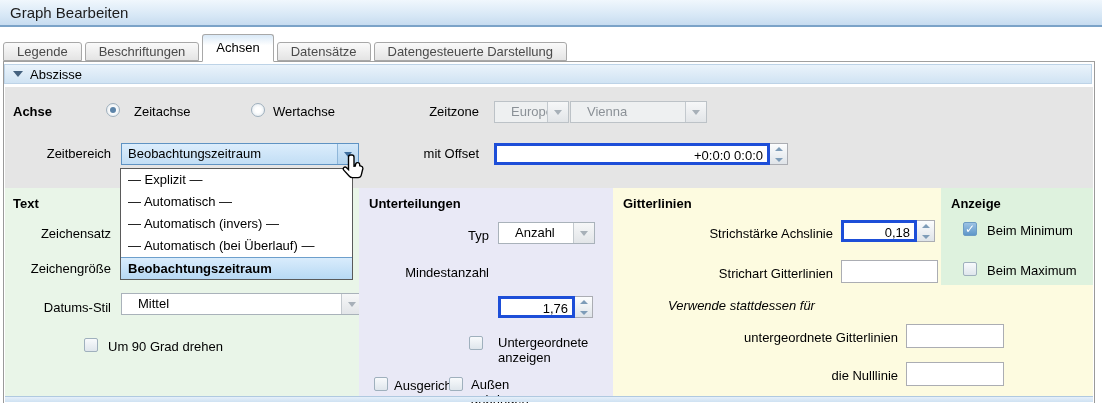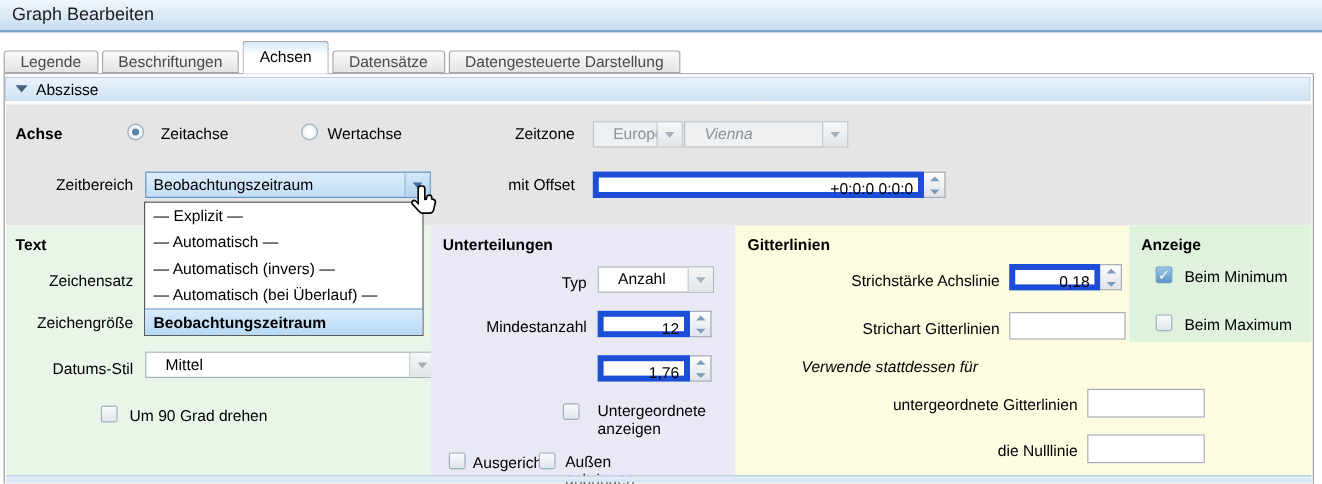--- a/index.html
+++ b/index.html
@@ -92,21 +92,21 @@
     border:1px solid #5a5a5a;z-index:20;
   }
   .opt{height:22px;line-height:22px;padding-left:7px;white-space:nowrap;}
   .opt.hl{
     font-weight:bold;
     background:linear-gradient(#d9ecfc,#b7d9f4);
     border-top:1px solid #6d9fcc;height:21px;line-height:21px;
   }
   .spinbox{position:absolute;display:flex;box-sizing:border-box;}
   .spinbox .val{
-    flex:1;background:#fff;border:5px solid #1d4ed8;box-sizing:border-box;
+    flex:1;background:#fff;border:3px solid #1d4ed8;box-sizing:border-box;
     text-align:right;line-height:20px;padding-right:4px;
   }
   .spinbtns{width:18px;border:1px solid #abadb3;border-left:none;box-sizing:border-box;
     display:flex;flex-direction:column;background:linear-gradient(#fcfdfe,#dfe4e9);}
   .spinbtns span{flex:1;position:relative;}
   .spinbtns .up::after{
     content:"";position:absolute;left:50%;top:50%;margin:-2px 0 0 -4px;
     border-left:4px solid transparent;border-right:4px solid transparent;border-bottom:4px solid #7e9cb8;
   }
   .spinbtns .down::after{
@@ -165,21 +165,21 @@
     <div class="lbl" style="left:129px;top:17px;">Zeitachse</div>
 
     <span class="radio" style="left:246px;top:16px;"></span>
     <div class="lbl" style="left:268px;top:17px;">Wertachse</div>
 
     <div class="lbl r" style="left:340px;top:17px;width:134px;">Zeitzone</div>
     <div class="select disabled" style="left:489px;top:14px;width:75px;height:22px;">
       <span>Europe</span>
       <span class="dd-btn"></span>
     </div>
-    <div class="select disabled" style="left:565px;top:14px;width:137px;height:22px;font-style:italic;">
+    <div class="select disabled" style="left:565px;top:14px;width:137px;height:22px;">
       <span>Vienna</span>
       <span class="dd-btn"></span>
     </div>
 
     <div class="lbl r" style="left:0px;top:59px;width:106px;">Zeitbereich</div>
     <div class="combo" style="left:116px;top:56px;width:238px;height:22px;">
       <span>Beobachtungszeitraum</span>
       <span class="dd-btn"></span>
     </div>
 
@@ -211,27 +211,20 @@
     <div class="panel-unt">
       <div class="lbl hdr" style="left:10px;top:8px;">Unterteilungen</div>
 
       <div class="lbl r" style="left:0px;top:40px;width:130px;">Typ</div>
       <div class="select" style="left:139px;top:34px;width:97px;height:22px;">
         <span>Anzahl</span>
         <span class="dd-btn"></span>
       </div>
 
       <div class="lbl r" style="left:0px;top:77px;width:130px;">Mindestanzahl</div>
-      <div class="spinbox" style="left:139px;top:71px;width:95px;height:22px;">
-        <span class="val">12</span>
-        <span class="spinbtns">
-            <span class="up"></span>
-            <span class="down"></span>
-          </span>
-      </div>
 
       <div class="spinbox" style="left:139px;top:108px;width:95px;height:22px;">
         <span class="val">1,76</span>
         <span class="spinbtns">
             <span class="up"></span>
             <span class="down"></span>
           </span>
       </div>
 
       <span class="checkbox" style="left:110px;top:148px;"></span>

